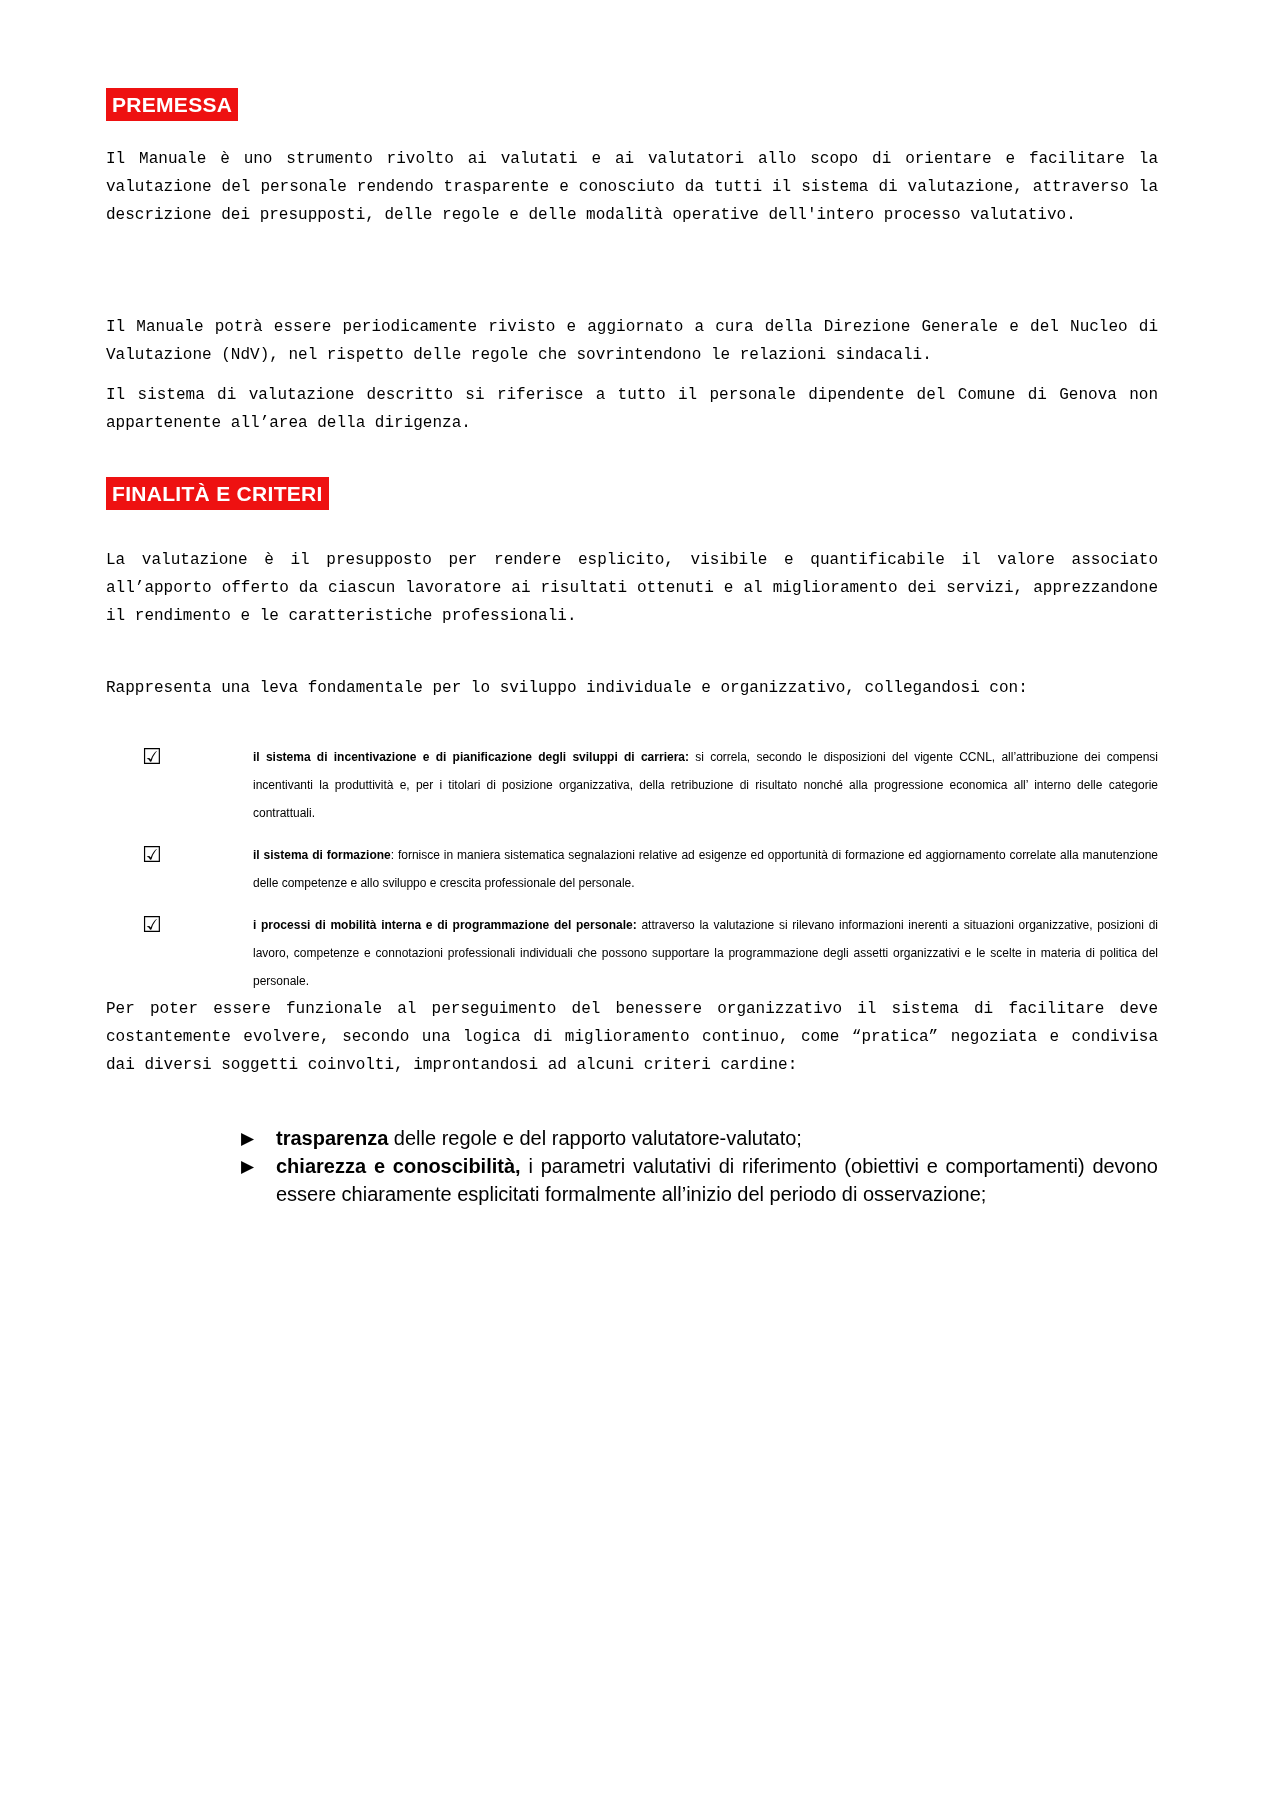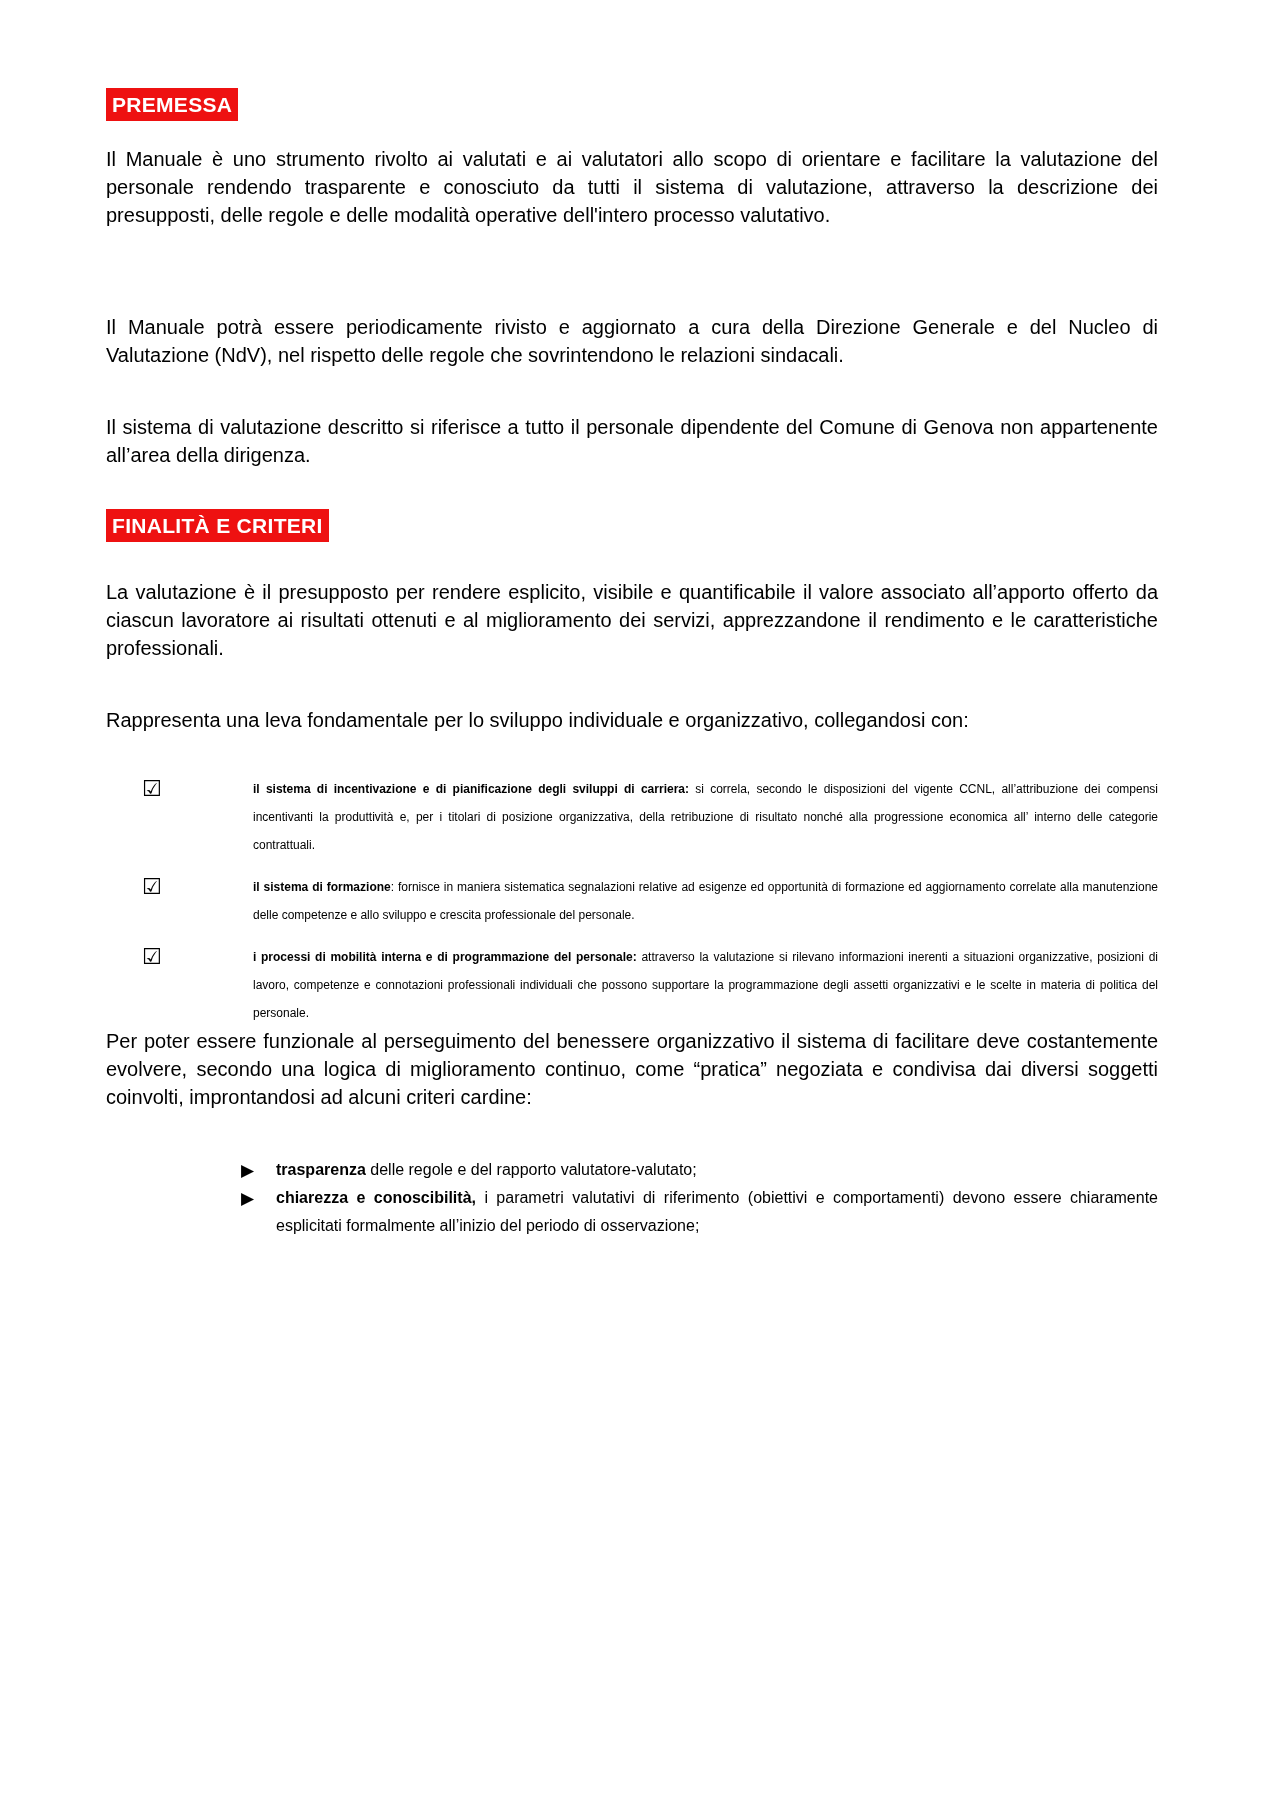--- a/index.html
+++ b/index.html
@@ -12,39 +12,40 @@
     color:#000;
     overflow:hidden;
   }
   .content{
     position:absolute;
     left:106px;
     top:88px;
     width:1052px;
   }
   .para{
-    font-size:20px;
+    font-size:16px;
     line-height:28px;
     text-align:justify;
     margin:0;
+    font-family:Liberation Mono, monospace;
   }
   .red-heading{
     display:inline-block;
     background:#ee1111;
     color:#ffffff;
     font-size:21px;
     line-height:25px;
     font-weight:bold;
     padding:4px 6px;
     margin:0;
     letter-spacing:0.3px;
   }
   .mb-h1{margin-bottom:24px;}
   .mb-p1{margin-bottom:84px;}
-  .mb-p2{margin-bottom:44px;}
+  .mb-p2{margin-bottom:12px;}
   .mb-p3{margin-bottom:40px;}
   .mb-h2{margin-bottom:36px;}
   .mb-p4{margin-bottom:44px;}
   .mb-p5{margin-bottom:41px;}
   .mb-list{margin-bottom:77px;}
   .mb-p6{margin-bottom:45px;}
 
   ul.checklist, ul.arrowlist{
     list-style:none;
     margin:0;
@@ -78,21 +79,21 @@
   .arrow-marker{
     flex:0 0 170px;
     box-sizing:border-box;
     padding-left:135px;
     font-family:"DejaVu Sans", sans-serif;
     font-size:17px;
     line-height:28px;
   }
   .arrow-text{
     flex:1;
-    font-size:16px;
+    font-size:20px;
     line-height:28px;
     text-align:justify;
   }
   .lead{font-weight:bold;}
   .page-footer{
     margin-top:104px;
     text-align:right;
     font-family:"Liberation Serif", serif;
     font-size:21px;
     line-height:28px;

